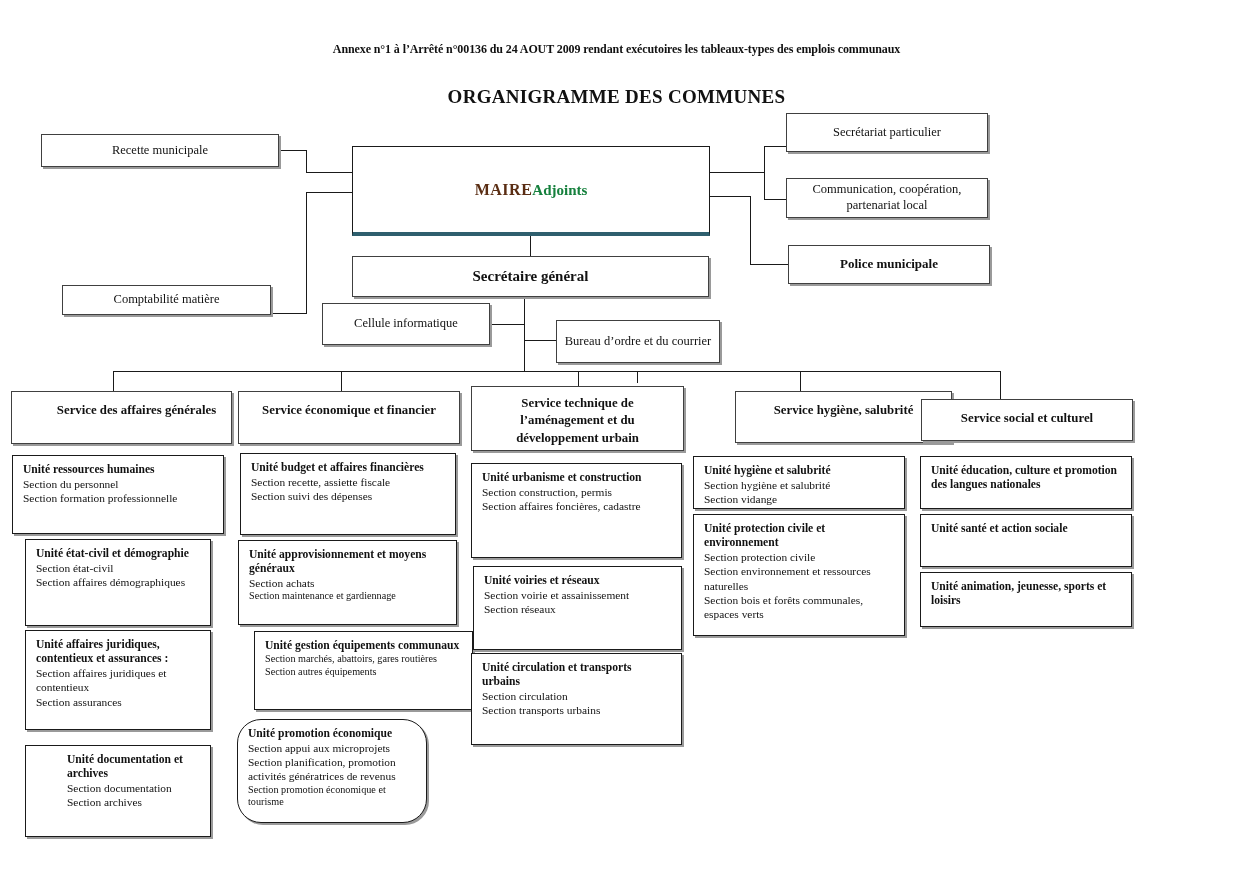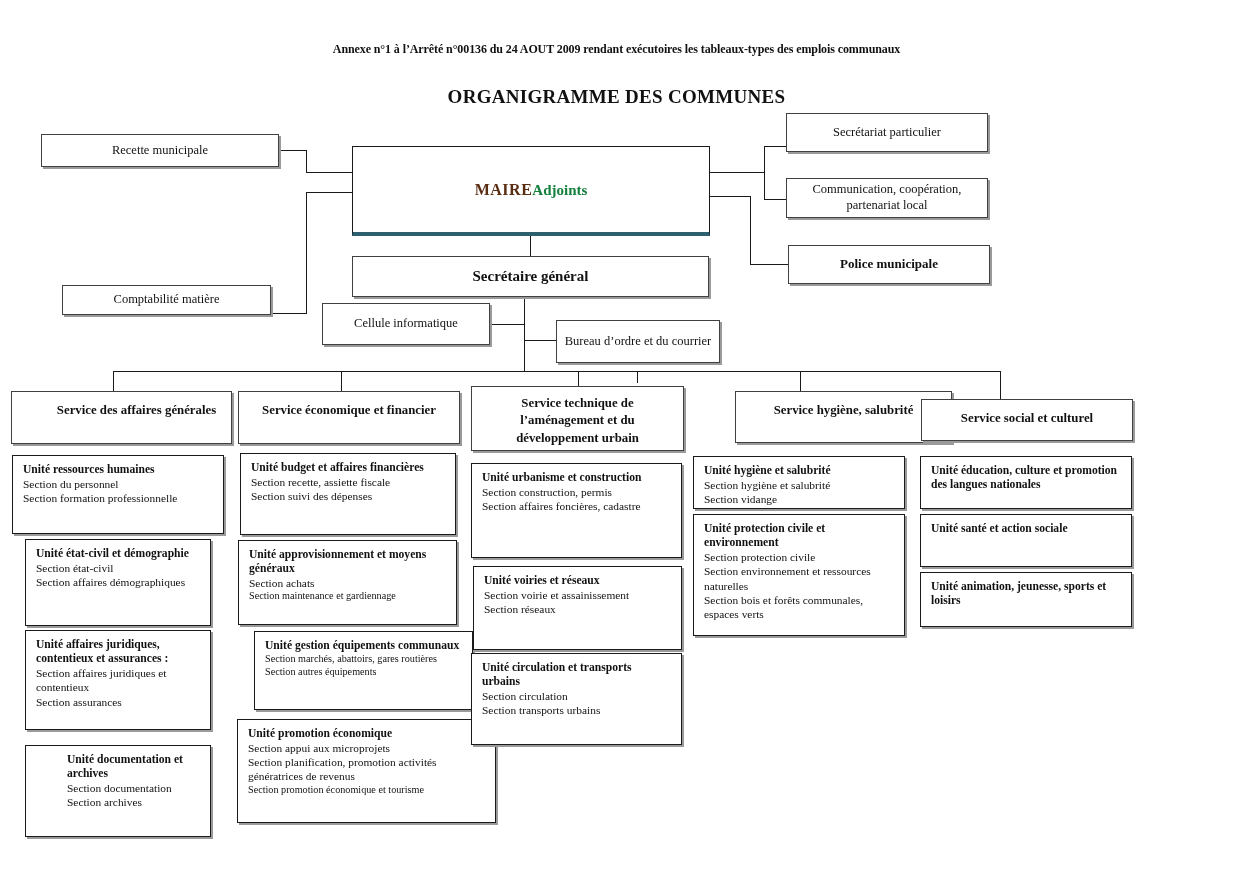--- a/index.html
+++ b/index.html
@@ -279,21 +279,21 @@
     <span class="u-sec">Section achats</span>
     <span class="u-sec small">Section maintenance et gardiennage</span>
   </div>
 
   <div class="unit" style="left:238px; top:631px; width:219px; height:79px;margin-left:16px;">
     <span class="u-title">Unité gestion équipements communaux</span>
     <span class="u-sec small">Section marchés, abattoirs, gares routières</span>
     <span class="u-sec small">Section autres équipements</span>
   </div>
 
-  <div class="unit" style="left:237px; top:719px; width:259px; height:104px;">
+  <div class="unit" style="left:237px; top:719px; width:190px; height:104px;border-radius:24px;">
     <span class="u-title">Unité promotion économique</span>
     <span class="u-sec">Section appui aux microprojets</span>
     <span class="u-sec">Section planification, promotion activités génératrices de revenus</span>
     <span class="u-sec small">Section promotion économique et tourisme</span>
   </div>
 
   <div class="unit" style="left:471px; top:463px; width:211px; height:95px;">
     <span class="u-title">Unité urbanisme et construction</span>
     <span class="u-sec">Section construction, permis</span>
     <span class="u-sec">Section affaires foncières, cadastre</span>

